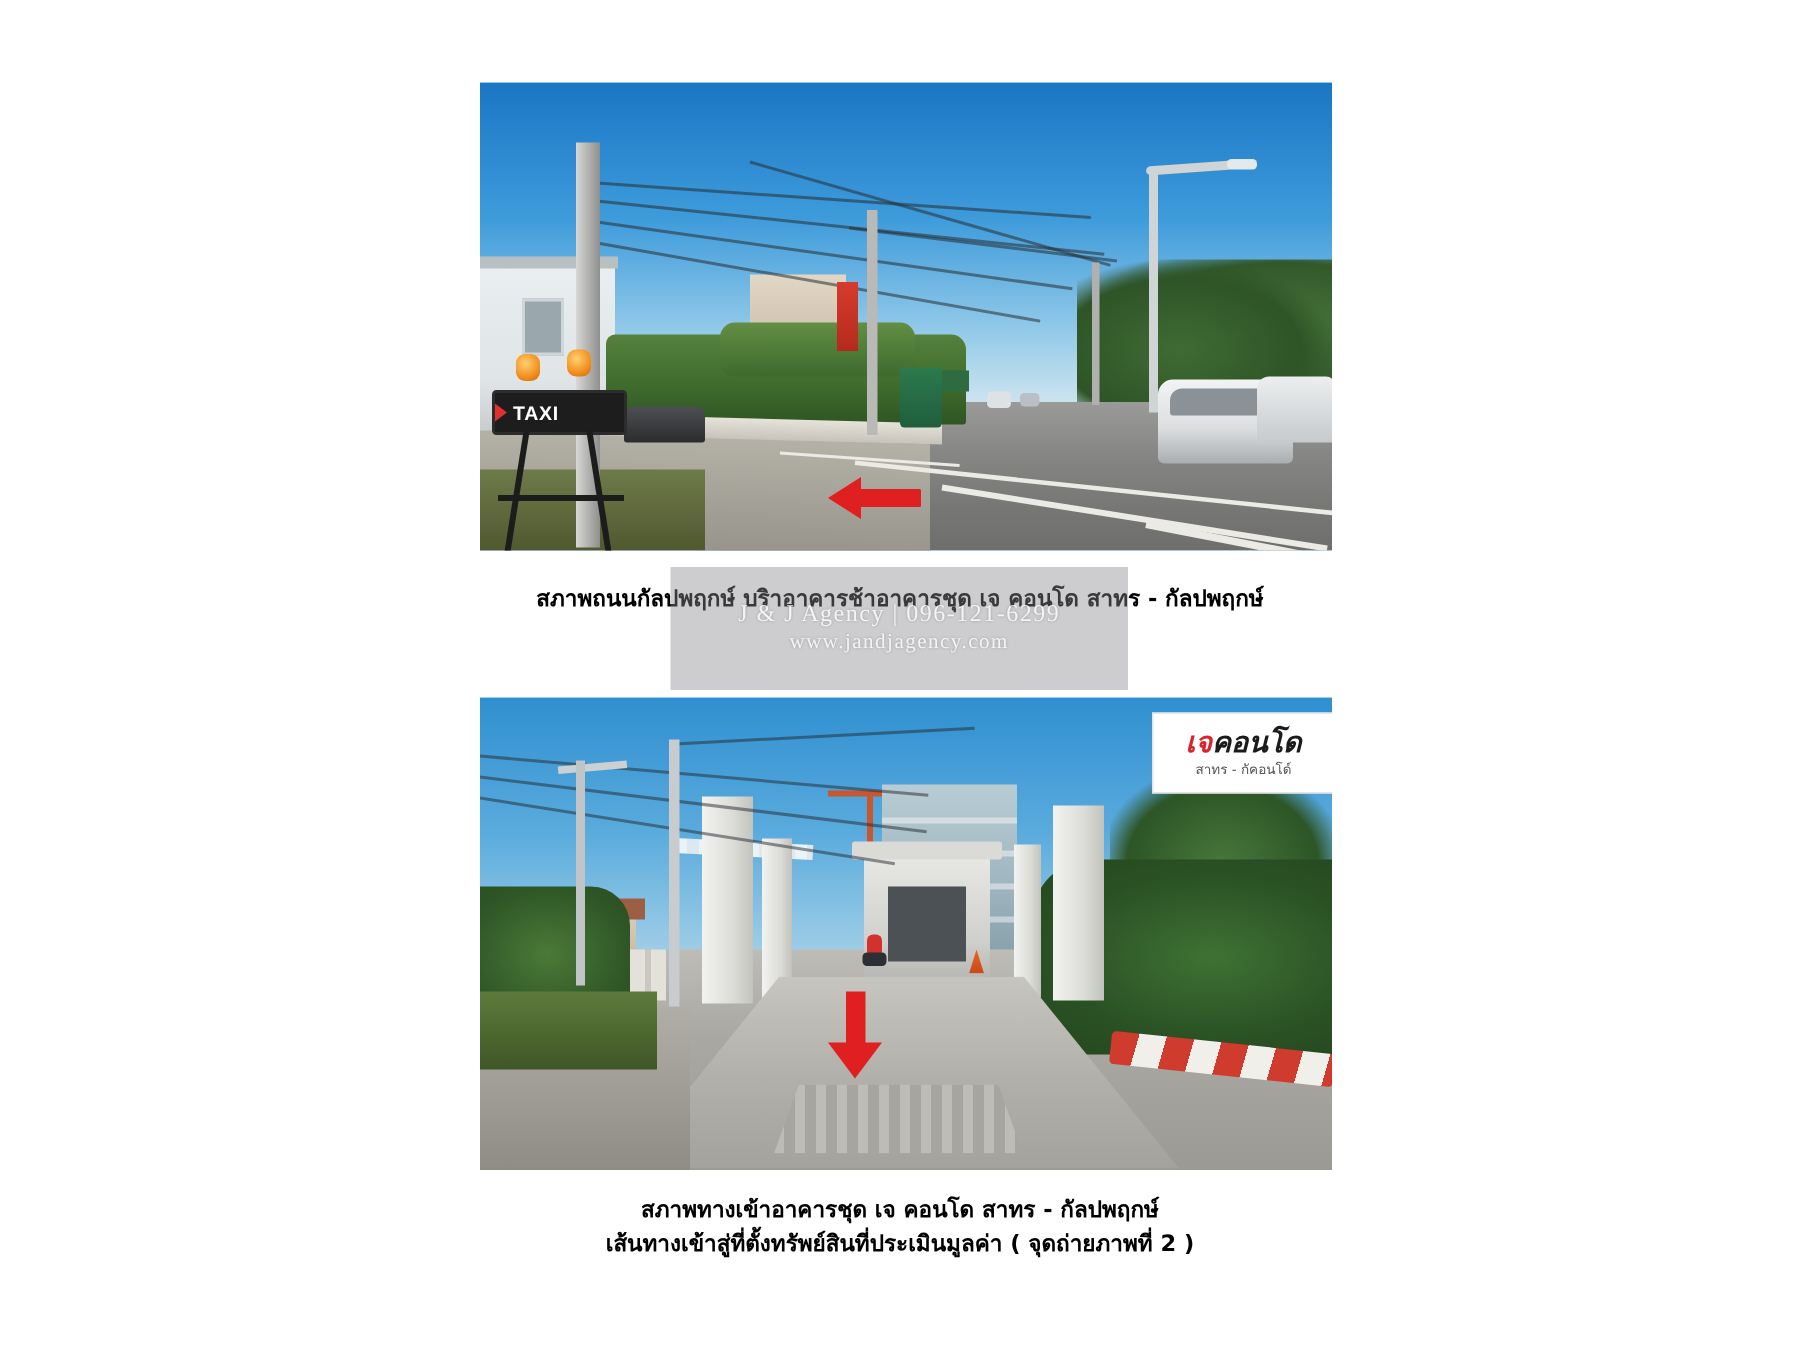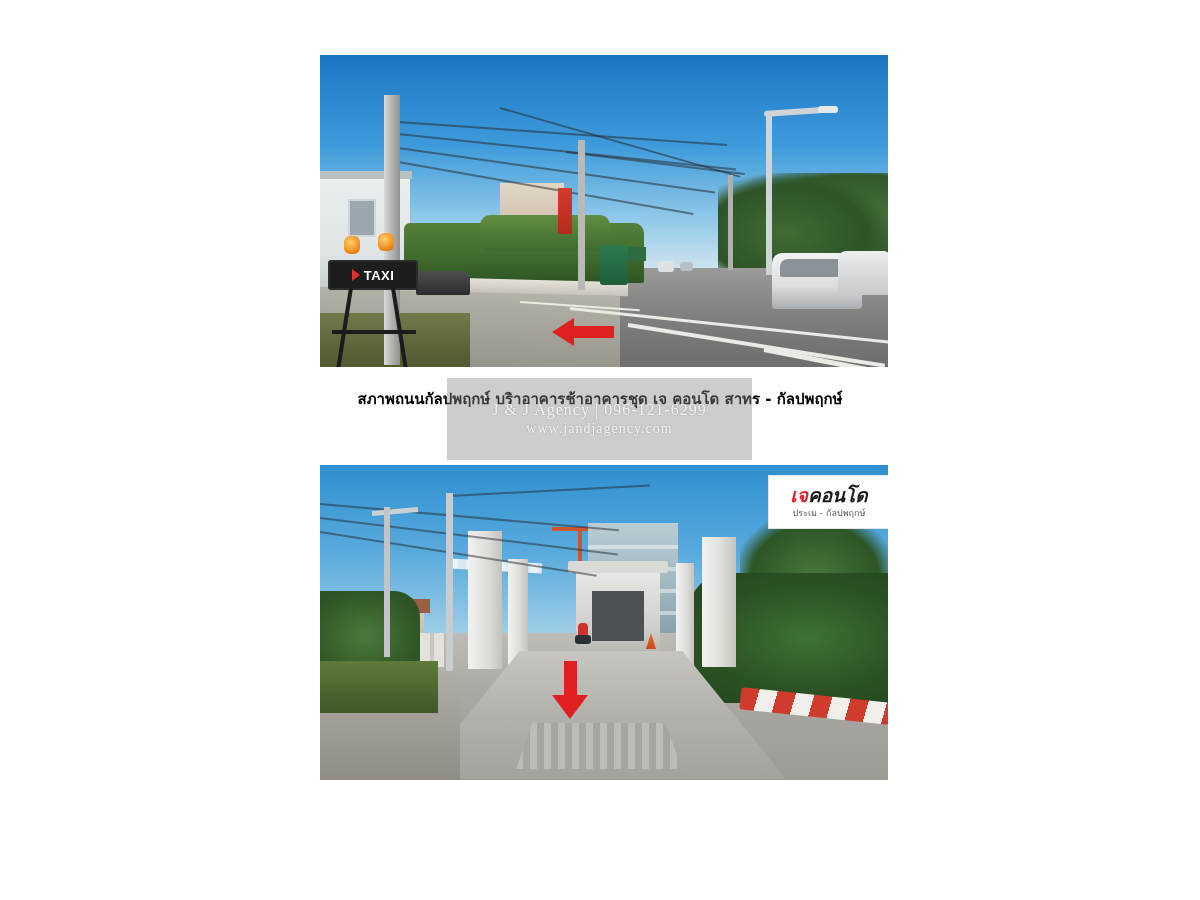--- a/index.html
+++ b/index.html
@@ -130,21 +130,21 @@
   .streetlight1::after {
     content: ""; position: absolute; left: 52px; top: -7px; width: 20px; height: 7px;
     background: #e4e9eb; border-radius: 3px;
   }
   .wire {
     position: absolute; height: 2px; background: rgba(40,45,50,0.55); transform-origin: left center;
   }
   .taxi-sign {
     position: absolute; left: 8px; top: 205px; width: 86px; height: 26px;
     background: #1d1d1d; border: 2px solid #2c2c2c; border-radius: 3px;
-    display: flex; align-items: center; justify-content: center; gap: 4px;
+    display: flex; align-items: center; justify-content: flex-start; gap: 4px;
   }
   .taxi-sign .tri {
     width: 0; height: 0; border-left: 8px solid #e03030;
     border-top: 6px solid transparent; border-bottom: 6px solid transparent;
   }
   .taxi-sign .txt {
     color: #ffffff; font-size: 13px; font-weight: bold; letter-spacing: 0.5px;
     font-family: "Liberation Sans", sans-serif;
   }
   .taxi-stand {
@@ -510,23 +510,27 @@
     <div class="bike2">
       <div class="rider"></div>
       <div class="body"></div>
     </div>
     <div class="cone2"></div>
 
     <div class="condo-logo">
       <div class="main">
         <span class="j">เจ</span><span>คอนโด</span>
       </div>
-      <div class="sub">ประเม - กัลปพฤกษ์</div>
+      <div class="sub">สาทร - กัคอนโด์</div>
     </div>
 
     <div class="arrow2">
       <div class="shaft"></div>
       <div class="head"></div>
     </div>
   </div>
 
+  <div class="caption caption-2">
+    <div>สภาพทางเข้าอาคารชุด เจ คอนโด สาทร - กัลปพฤกษ์</div>
+    <div>เส้นทางเข้าสู่ที่ตั้งทรัพย์สินที่ประเมินมูลค่า ( จุดถ่ายภาพที่ 2 )</div>
+  </div>
 
 </div>
 
 </body></html>

